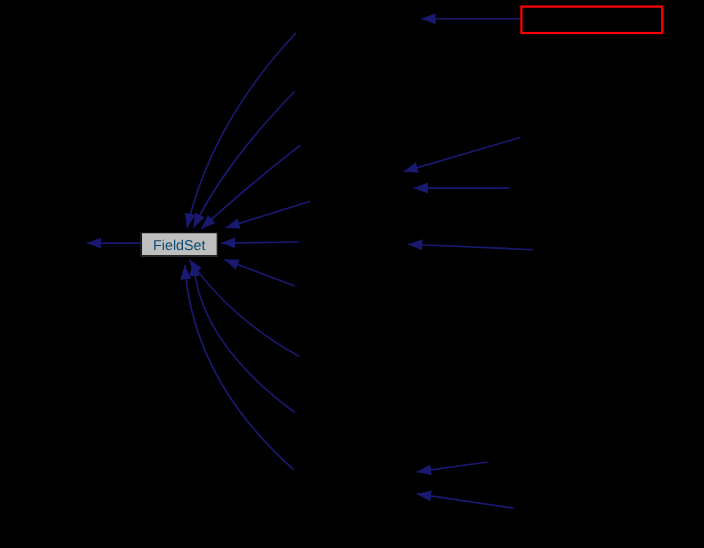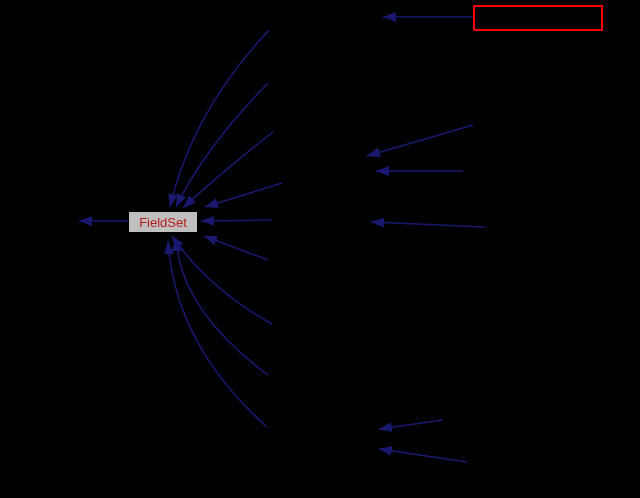--- a/index.html
+++ b/index.html
@@ -60,20 +60,20 @@
       <path d="M 272,324 Q 210,290 172,236" fill="none" stroke="#191970" stroke-width="1.5" marker-end="url(#arrow)"></path>
       <path d="M 268,375 Q 180,310 176,238" fill="none" stroke="#191970" stroke-width="1.5" marker-end="url(#arrow)"></path>
       <path d="M 267,427 Q 175,345 168,241" fill="none" stroke="#191970" stroke-width="1.5" marker-end="url(#arrow)"></path>
       <path d="M 473,125 L 367,156" fill="none" stroke="#191970" stroke-width="1.5" marker-end="url(#arrow)"></path>
       <path d="M 463,171 L 376,171" fill="none" stroke="#191970" stroke-width="1.5" marker-end="url(#arrow)"></path>
       <path d="M 485,227 L 371,222" fill="none" stroke="#191970" stroke-width="1.5" marker-end="url(#arrow)"></path>
       <path d="M 443,420 L 379,429" fill="none" stroke="#191970" stroke-width="1.5" marker-end="url(#arrow)"></path>
       <path d="M 467,462 L 379,449" fill="none" stroke="#191970" stroke-width="1.5" marker-end="url(#arrow)"></path>
     </svg>
 
-  <div class="node node-plain" style="left: 128px; top: 211px; width: 70px; height: 22px; background: rgb(191, 191, 191); color: #b91c1c; border-color: rgb(0, 0, 0);">
+  <div class="node node-plain" style="left: 128px; top: 211px; width: 70px; height: 22px; background: rgb(191, 191, 191); color: #0c4a6e; border-color: rgb(0, 0, 0);">
     <span>FieldSet</span>
   </div>
 
   <div class="node node-current" style="left: 473px; top: 5px; width: 130px; height: 26px; border-color: rgb(255, 0, 0);">
     <span></span>
   </div>
 </div>
 
 </body></html>

